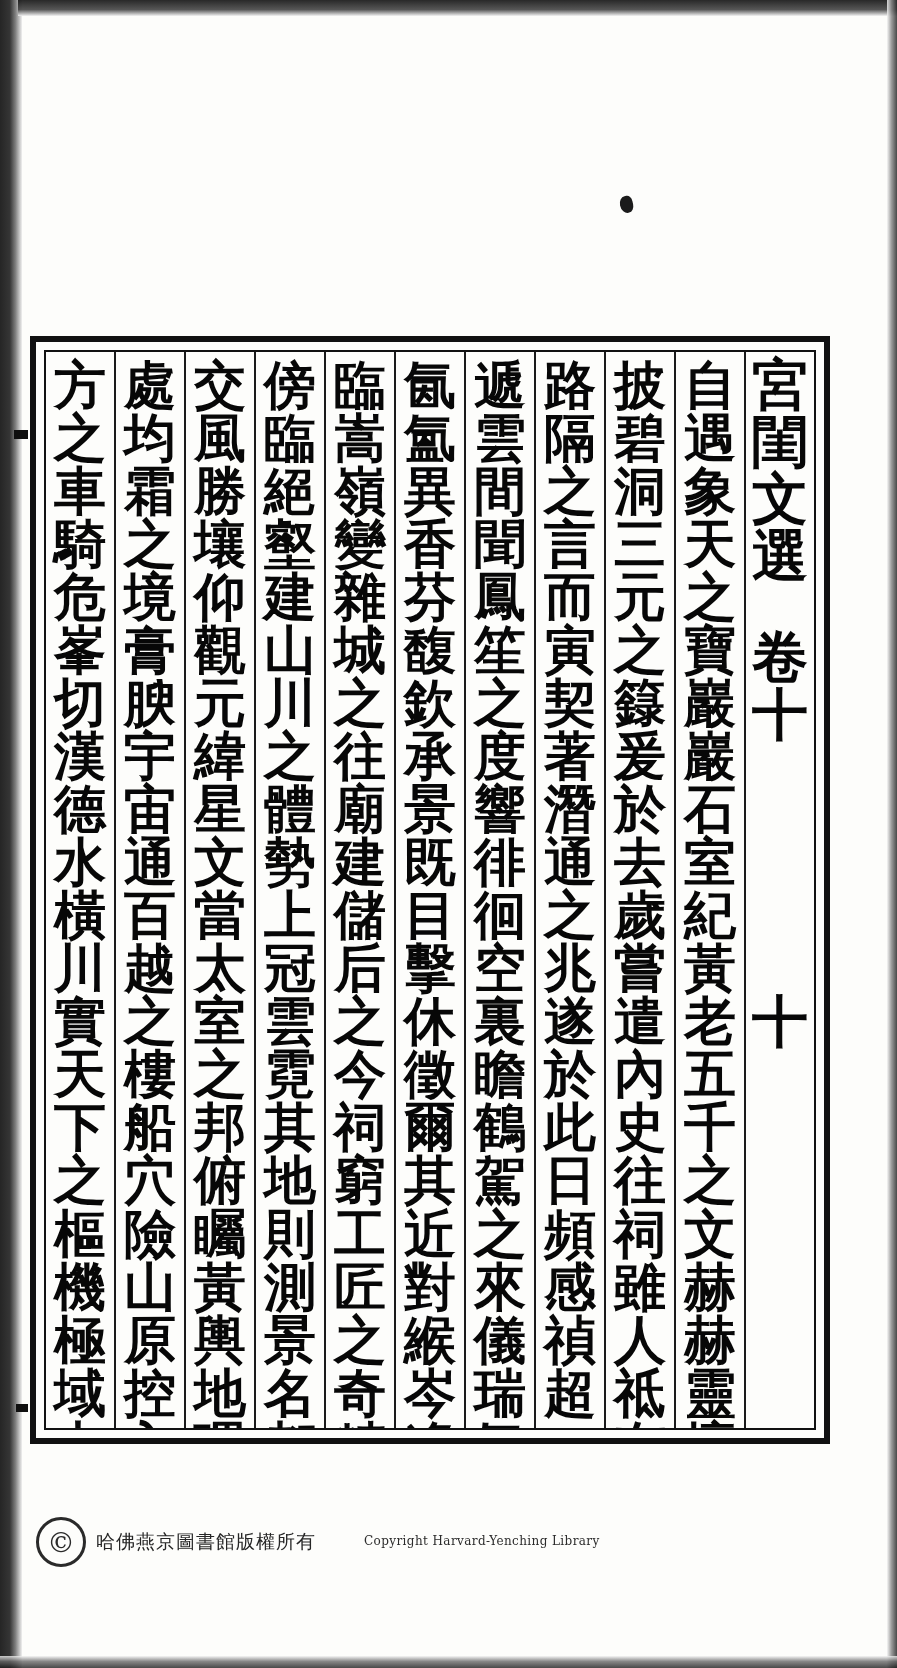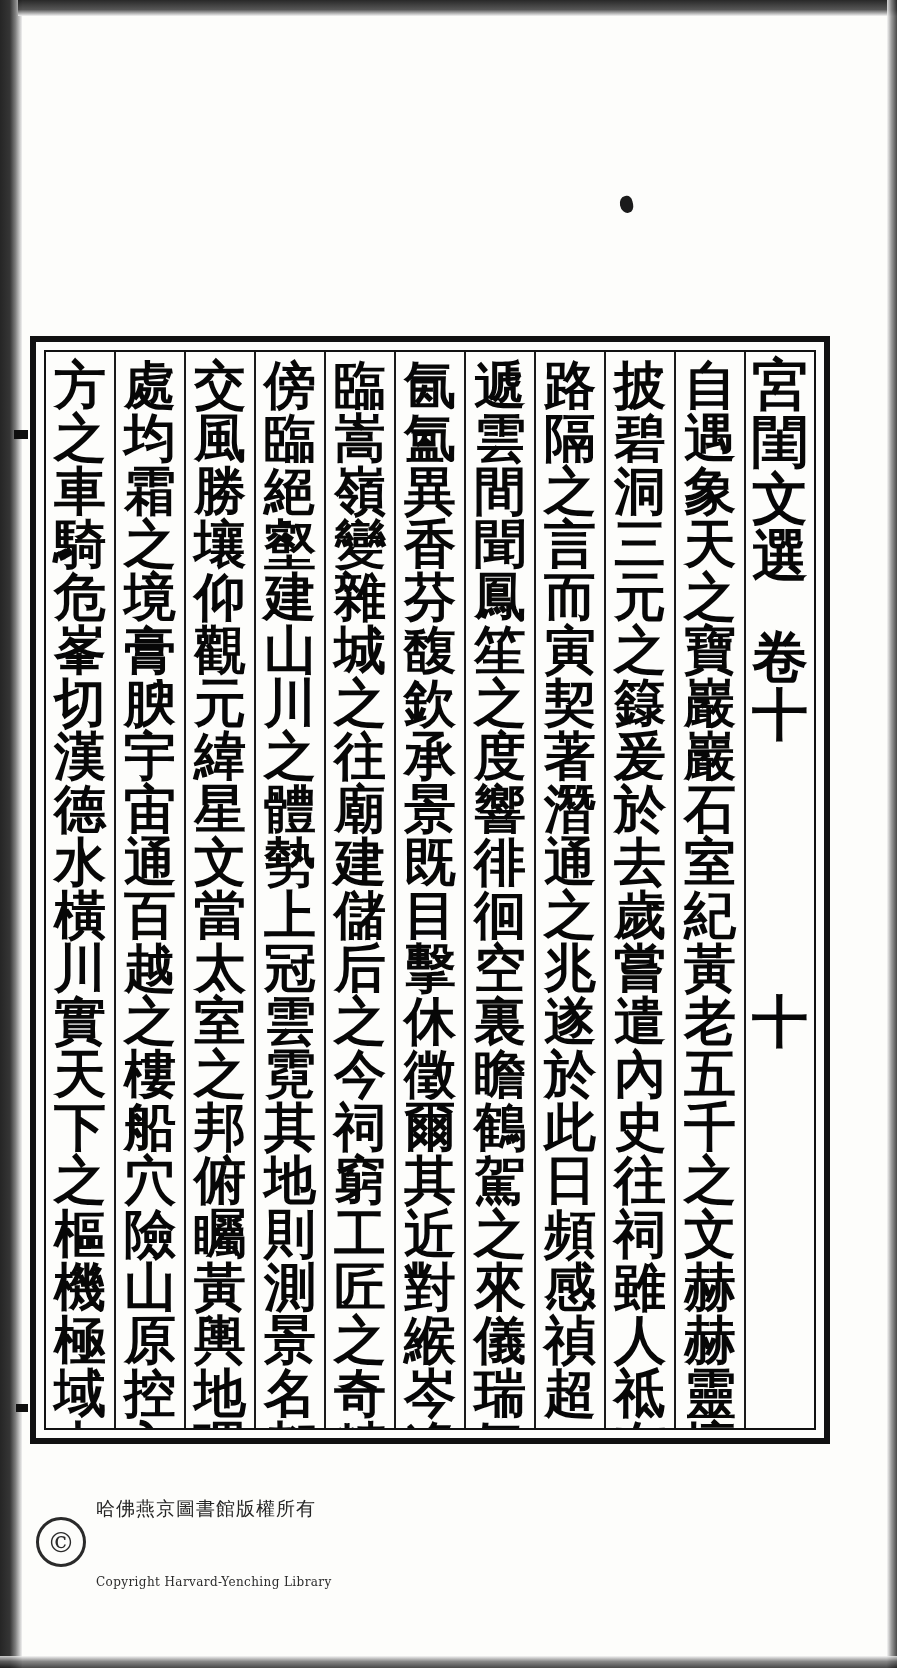--- a/index.html
+++ b/index.html
@@ -154,21 +154,21 @@
     align-items: center;
     justify-content: center;
     font-family: "DejaVu Serif", serif;
     font-size: 28px;
     color: #2a2a2a;
     flex: none;
     margin-right: 10px;
   }
   #stamp-text {
     display: flex;
-    flex-direction: column;
+    flex-direction: row;
     justify-content: center;
     gap: 48px;
   }
   #stamp-cjk {
     font-family: "DejaVu Serif", serif;
     font-size: 19px;
     letter-spacing: 1px;
     color: #262626;
     white-space: nowrap;
   }

